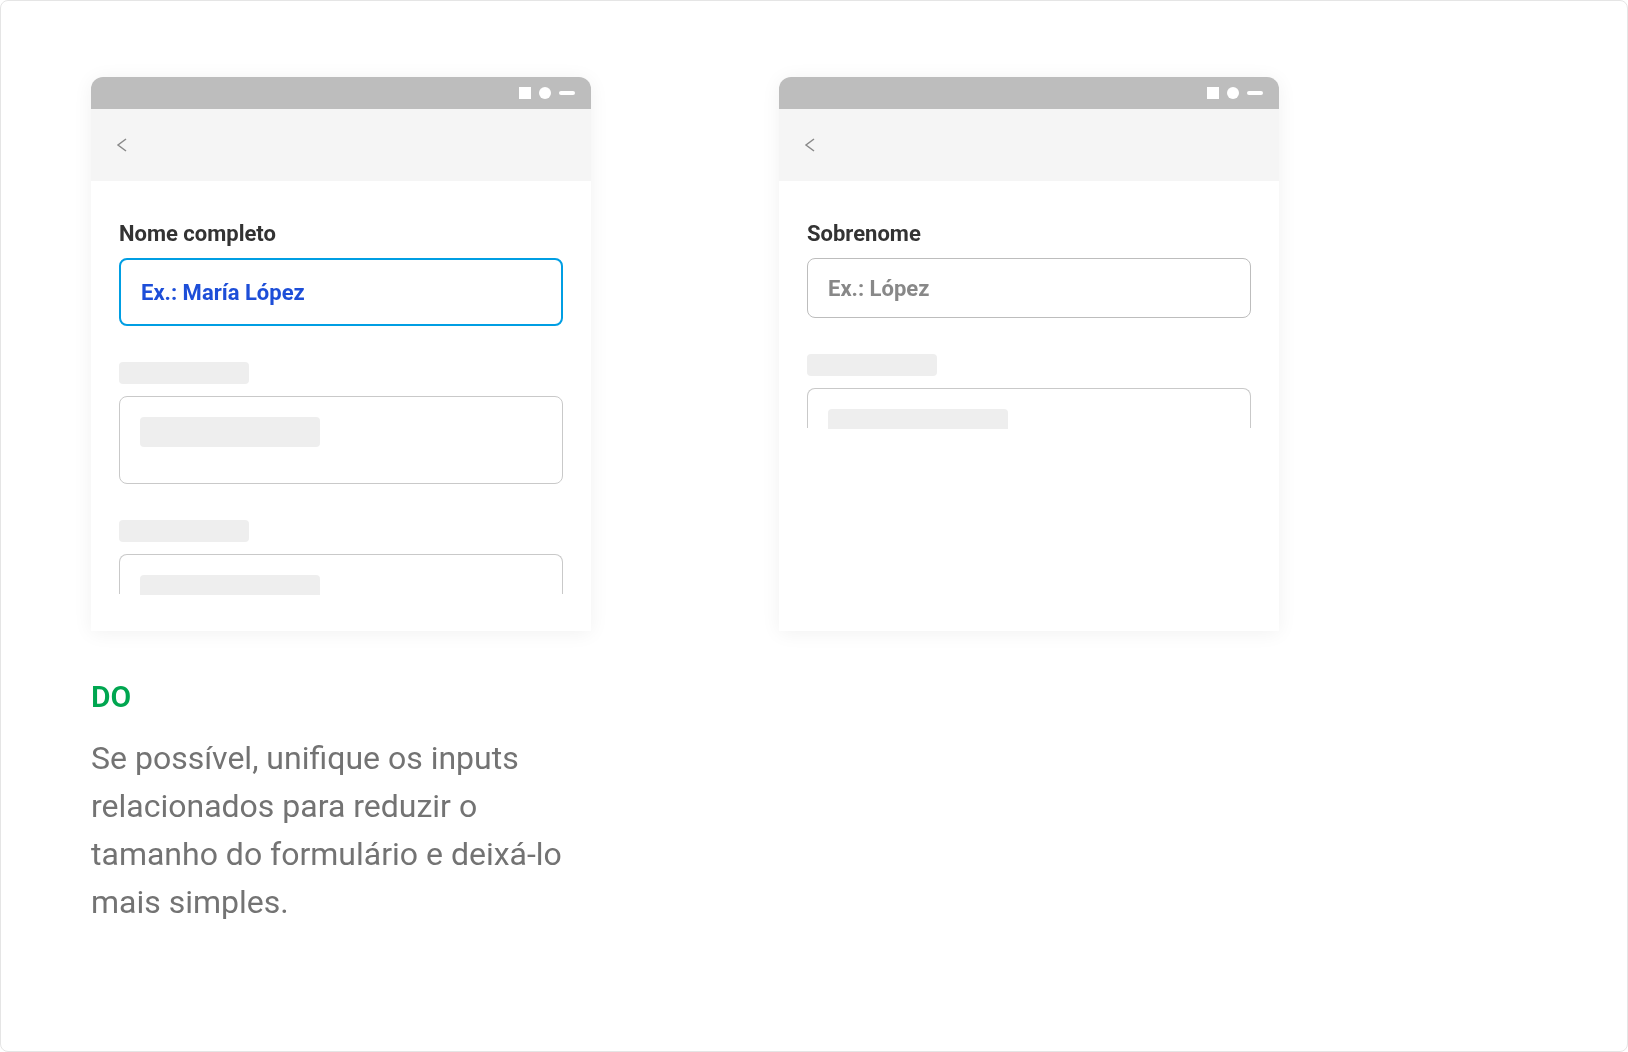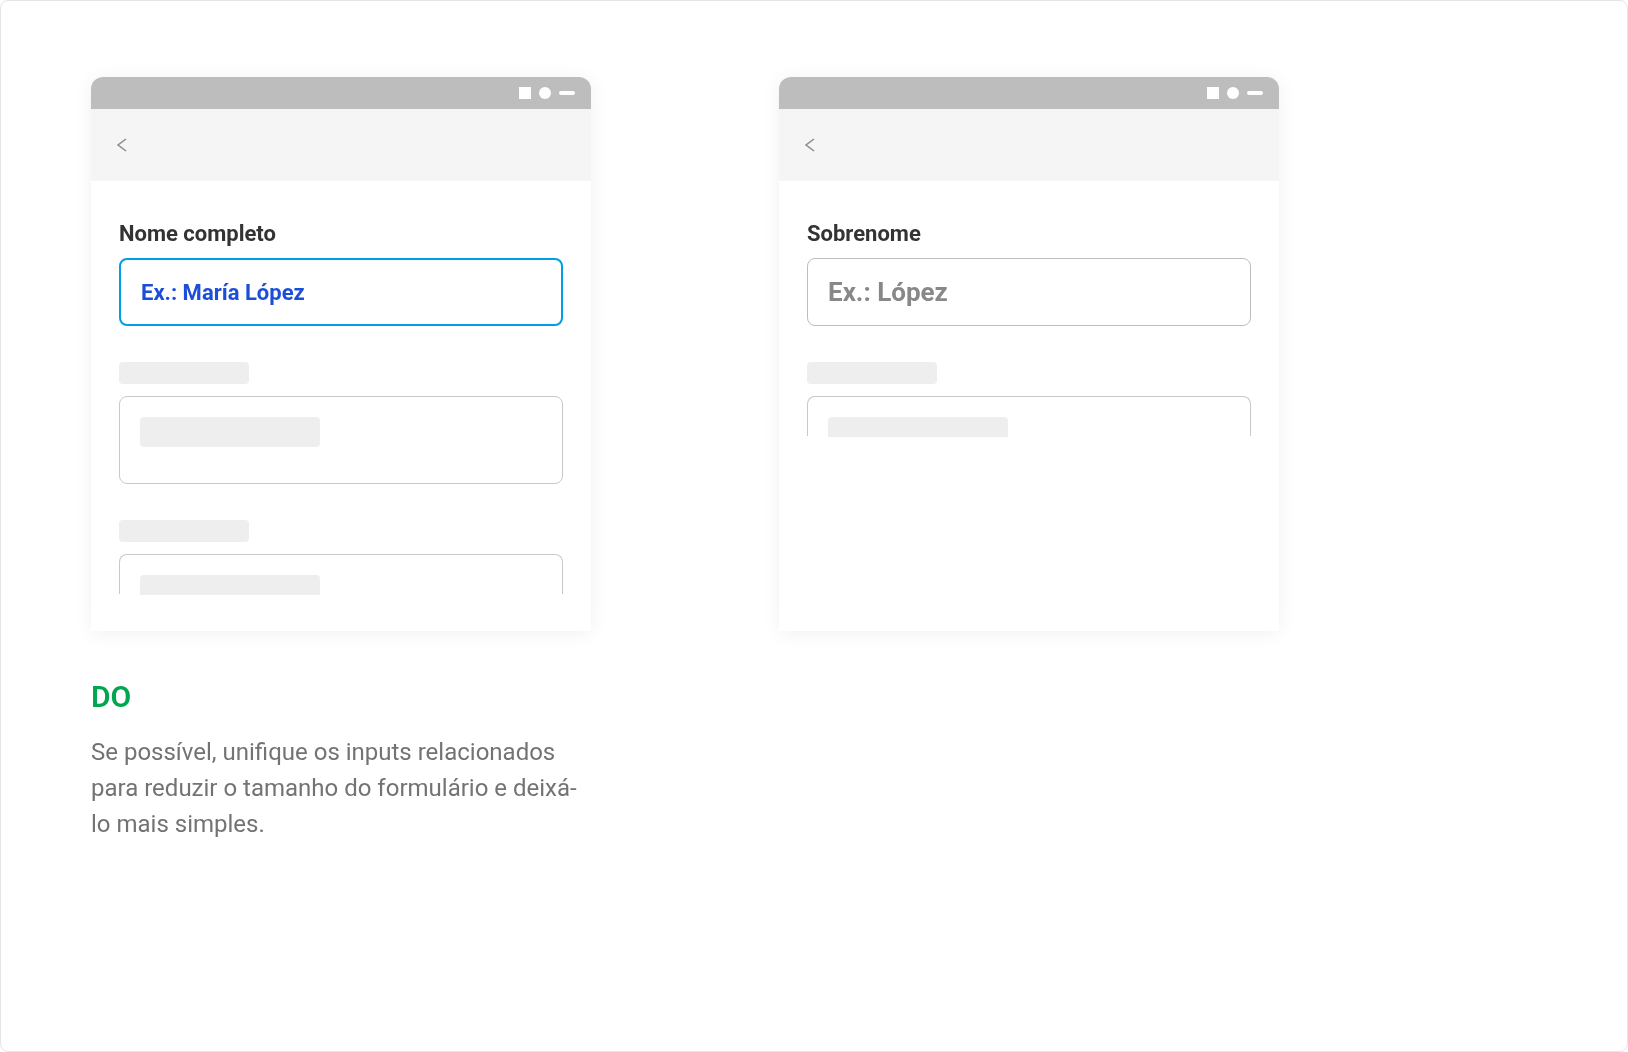--- a/index.html
+++ b/index.html
@@ -74,25 +74,25 @@
       border-radius: 8px;
       padding: 0 20px;
       font-size: 22px;
       color: #1d4ed8;
       display: flex;
       align-items: center;
       margin-bottom: 36px;
     }
     .text-field-secondary {
       width: 100%;
-      height: 68px;
+      height: 60px;
       border: 1px solid #bdbdbd;
       border-radius: 8px;
       padding: 0 20px;
-      font-size: 26px;
+      font-size: 22px;
       color: #888;
       display: flex;
       align-items: center;
       margin-bottom: 36px;
     }
     .skeleton-label {
       width: 130px;
       height: 22px;
       background: #eeeeee;
       border-radius: 4px;
@@ -137,21 +137,21 @@
     }
     .caption-col.right { margin-left: 100px; }
     .caption-heading {
       font-size: 30px;
       font-weight: 600;
       margin-bottom: 20px;
     }
     .do-color { color: #00a650; }
     .dont-color { color: #ff7733; }
     .caption-text {
-      font-size: 24px;
+      font-size: 32px;
       line-height: 1.5;
       color: #737373;
     }
   </style>
 </head>
 <body>
 
 <div class="canvas">
 
   <div class="phone-frame">

